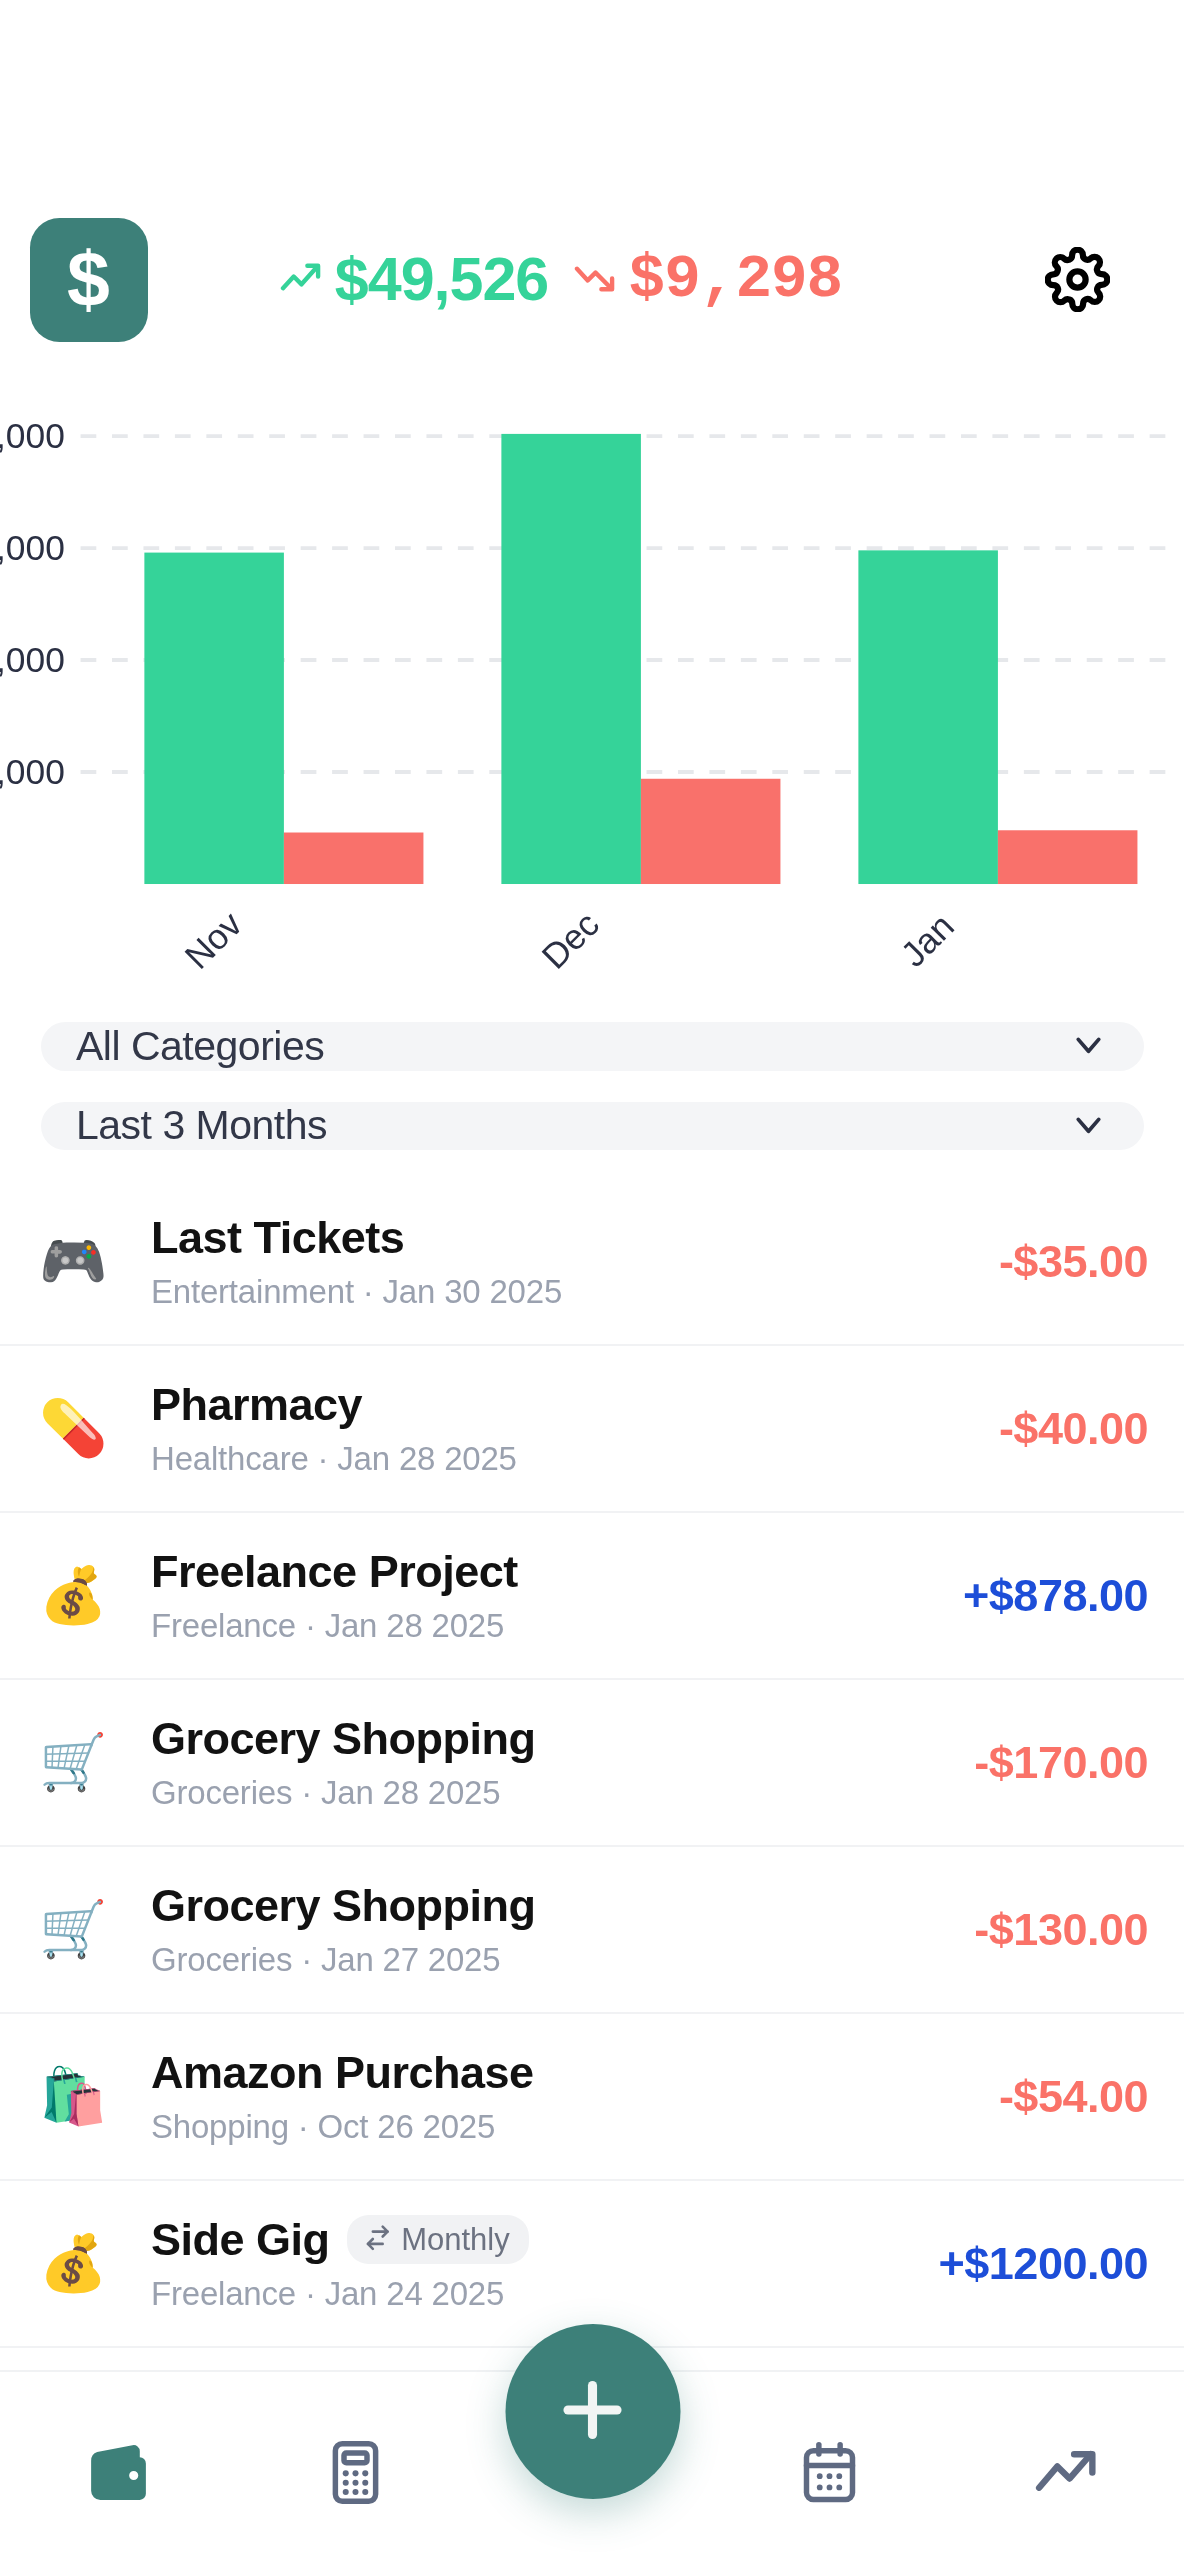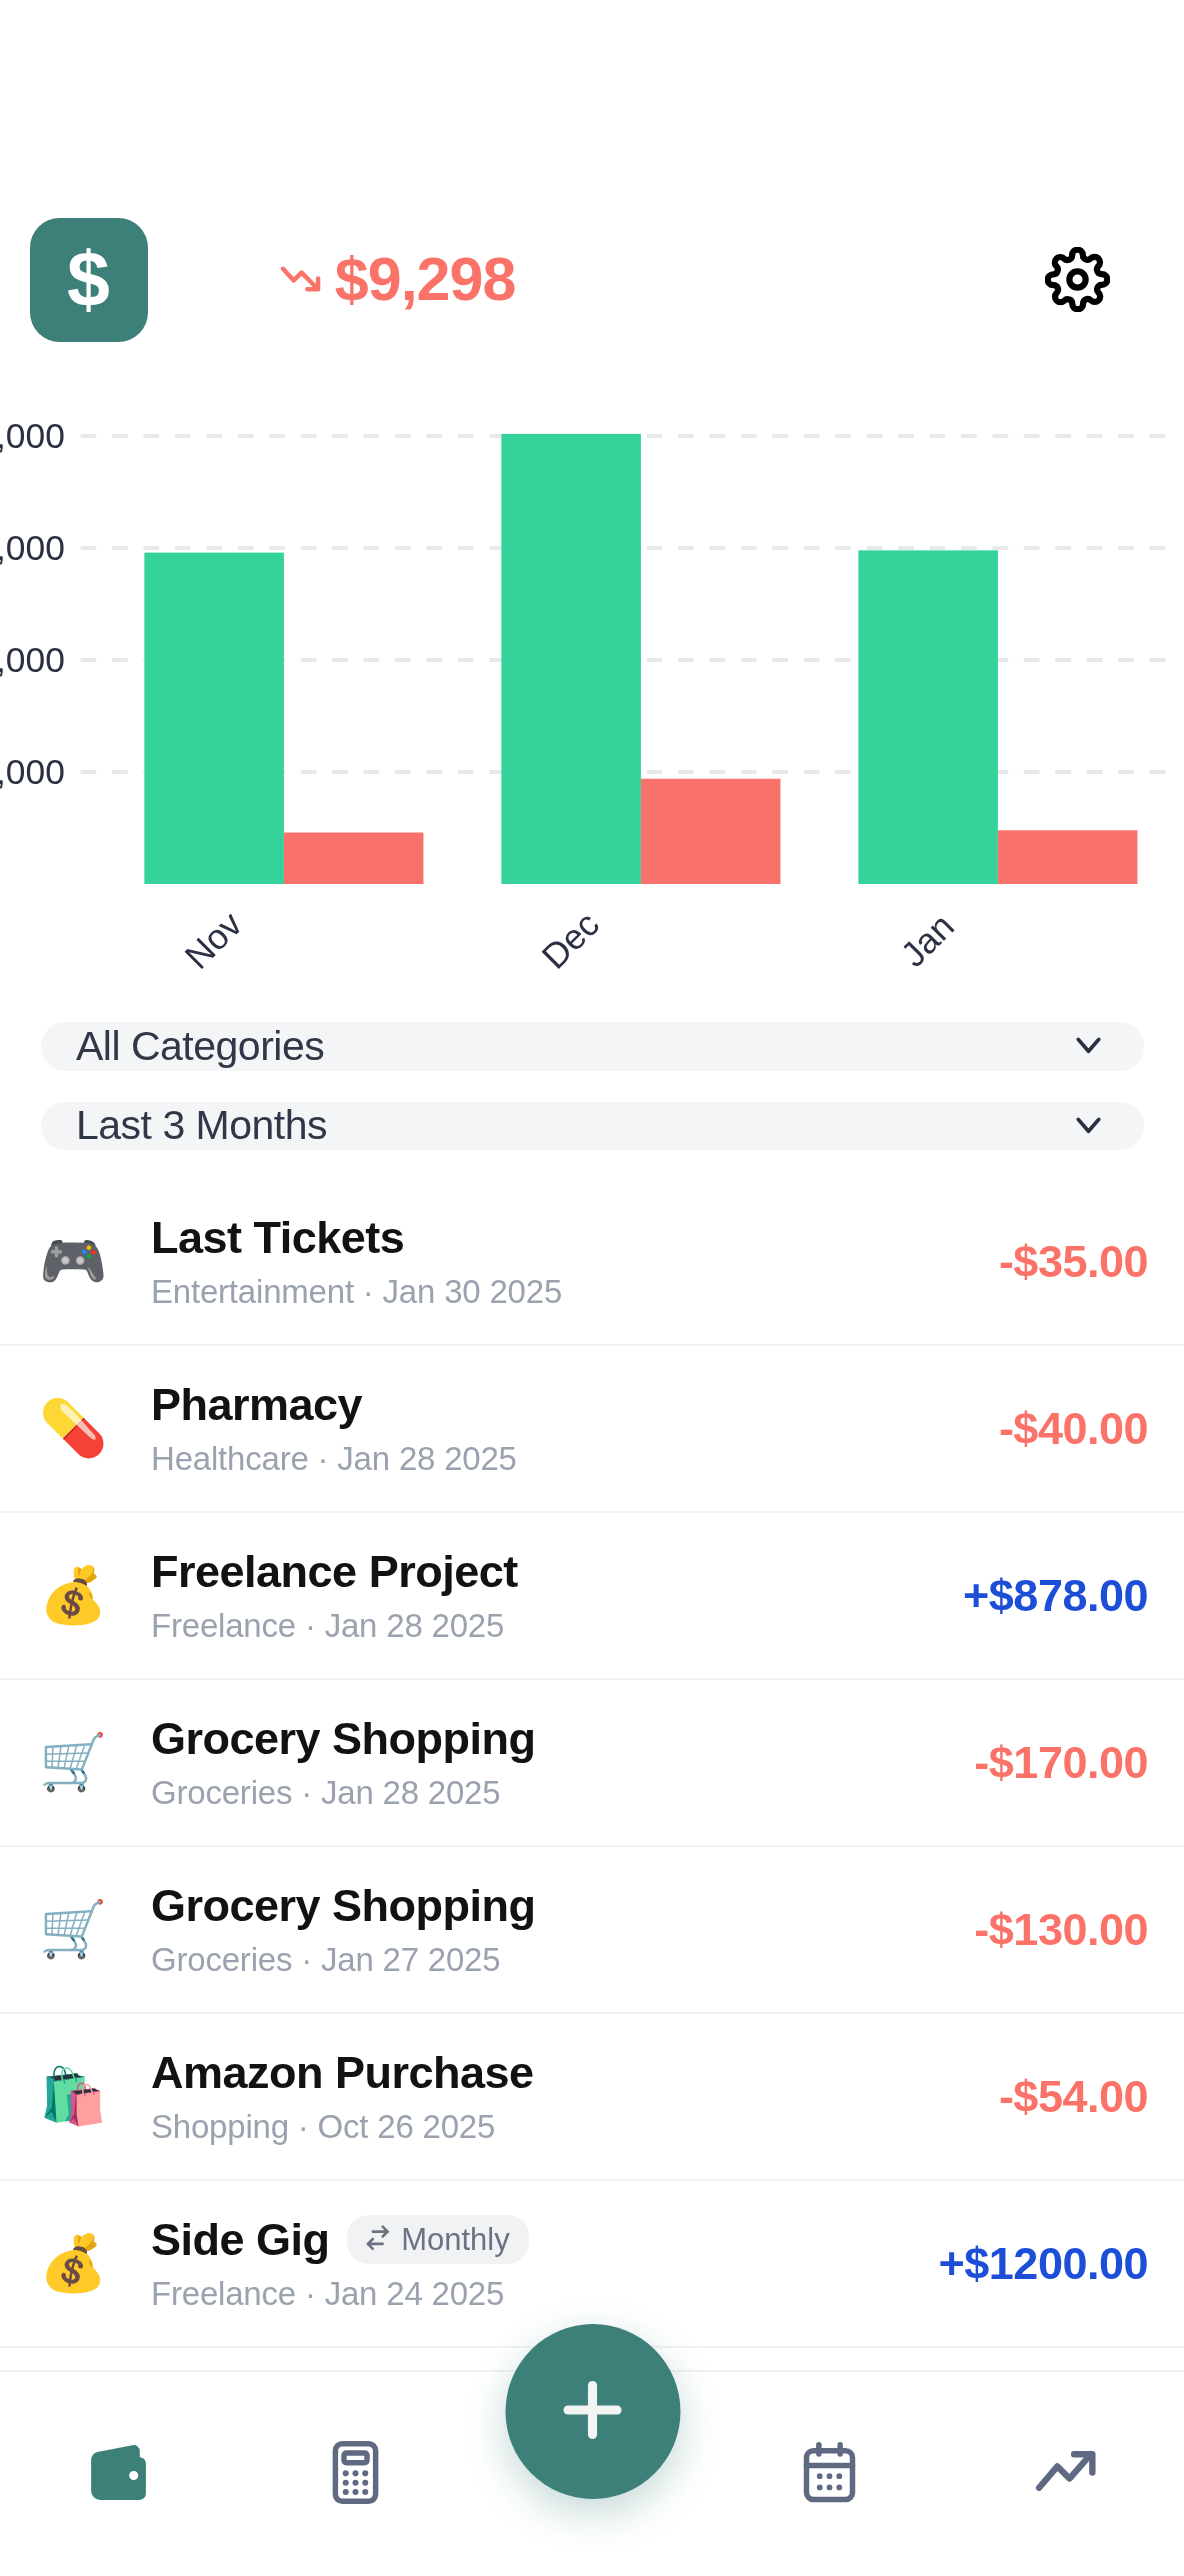--- a/index.html
+++ b/index.html
@@ -30,21 +30,21 @@
     position: absolute; left: 280px; top: 0; height: 167px;
     display: flex; align-items: center; gap: 25.5px;
   }
   .stat { display: flex; align-items: center; gap: 9.8px; }
   .stat .arrow { display: block; }
   .stat .amount {
     font-size: 61px; font-weight: bold; letter-spacing: -1px;
     line-height: 1; white-space: nowrap;
   }
   .stat.income .amount { color: #35D399; }
-  .stat.expense .amount { color: #FA7268; }
+  .stat.expense .amount { color: #FA7268; font-family: Liberation Mono, monospace; }
   .gear-btn {
     position: absolute; left: 1045px; top: 51px;
     width: 65px; height: 65px; cursor: pointer;
   }
 
   
   .chart-area {
     position: absolute; left: 0; top: 373px; width: 1185px; height: 629px;
   }
   .chart-svg { display: block; }
@@ -131,20 +131,29 @@
 <div id="app">
 
   <div class="header">
 
     <div class="logo-badge">
       <span class="glyph">$</span>
     </div>
 
     <div class="summary">
 
+      <div class="stat income">
+        <span class="arrow">
+          <svg width="45" height="39" viewBox="0 0 46 40">
+            <polyline points="3,31 14,19 22,27 38,9" fill="none" stroke="#35D399" stroke-width="4.5" stroke-linecap="round" stroke-linejoin="round"></polyline>
+            <polyline points="28,8 39,8 39,19" fill="none" stroke="#35D399" stroke-width="4.5" stroke-linecap="round" stroke-linejoin="round"></polyline>
+          </svg>
+        </span>
+        <span class="amount">$49,526</span>
+      </div>
 
       <div class="stat expense">
         <span class="arrow">
           <svg width="45" height="39" viewBox="0 0 46 40">
             <polyline points="3,11 14,23 22,15 38,31" fill="none" stroke="#FA7268" stroke-width="4.5" stroke-linecap="round" stroke-linejoin="round"></polyline>
             <polyline points="28,32 39,32 39,21" fill="none" stroke="#FA7268" stroke-width="4.5" stroke-linecap="round" stroke-linejoin="round"></polyline>
           </svg>
         </span>
         <span class="amount">$9,298</span>
       </div>

